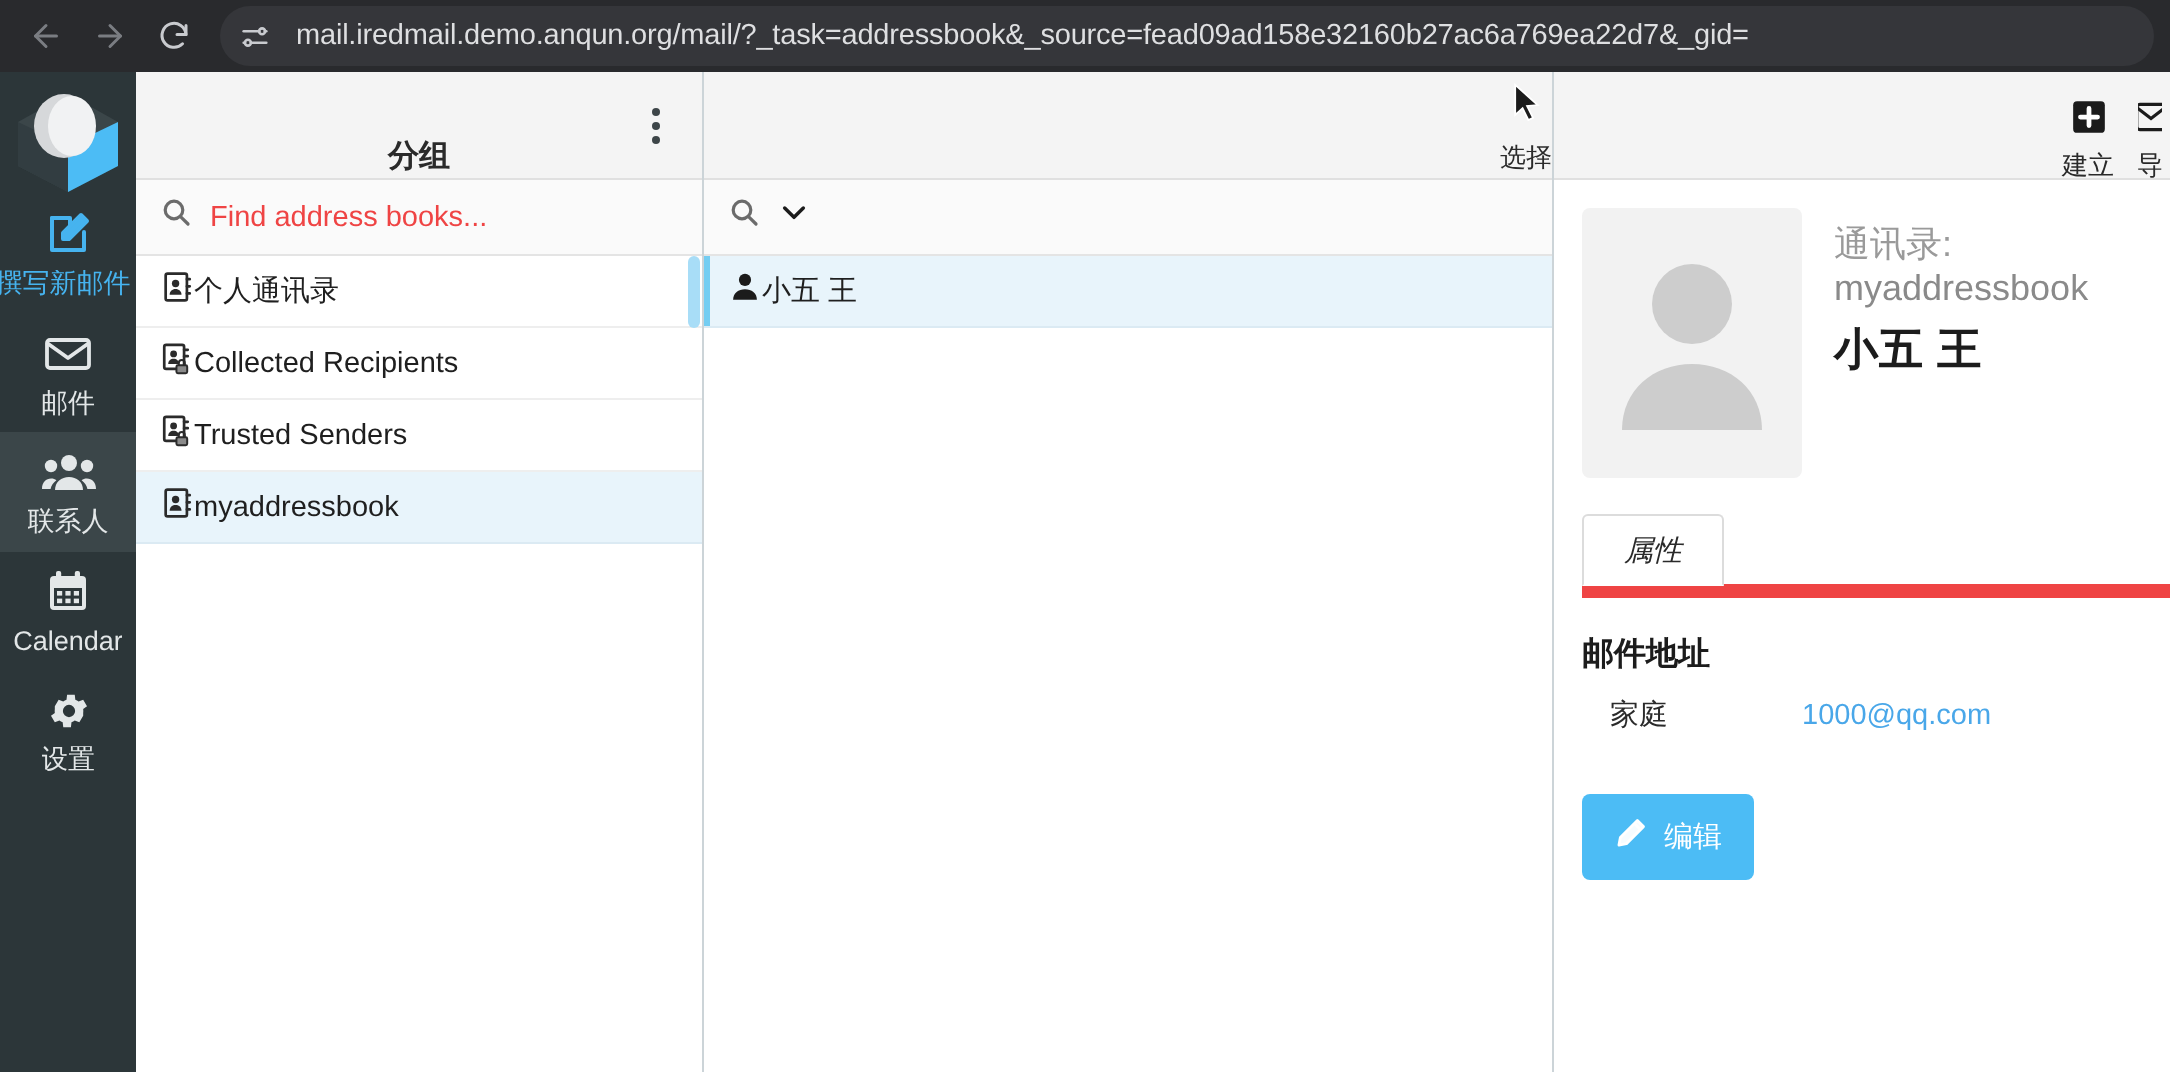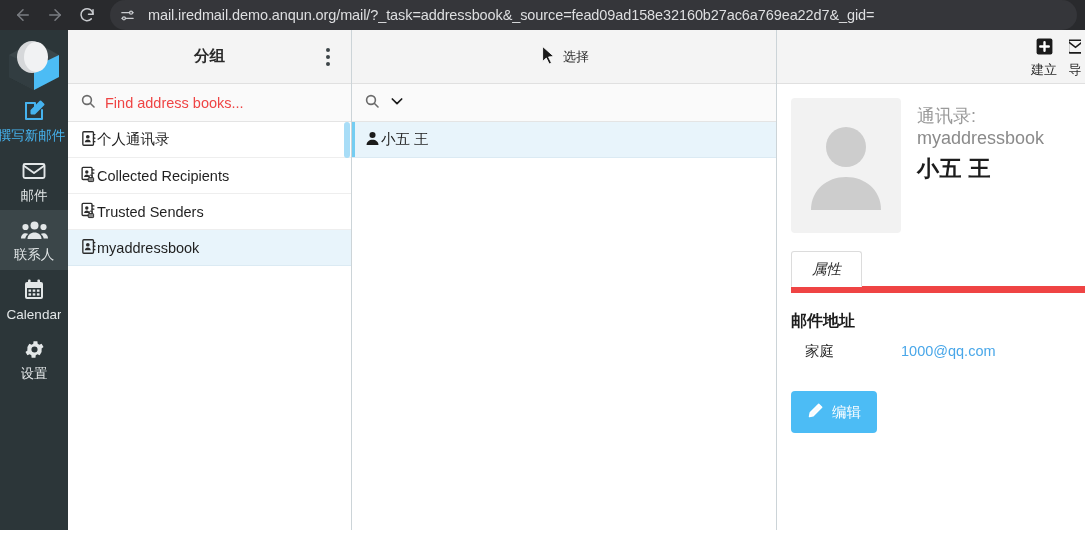--- a/index.html
+++ b/index.html
@@ -5,21 +5,21 @@
   * { box-sizing: border-box; margin: 0; padding: 0; }
   html, body {
     width: 1085px; height: 542px;
     overflow: hidden;
     font-family: "Liberation Sans", "DejaVu Sans", sans-serif;
     background: #fff;
   }
 
   
   #browser-chrome {
-    height: 30px;
+    height: 36px;
     background: #292a2d;
     display: flex;
     align-items: center;
     padding: 0 8px;
     gap: 2px;
   }
   .nav-btn {
     width: 30px; height: 30px;
     display: flex; align-items: center; justify-content: center;
     border-radius: 50%;
@@ -102,21 +102,21 @@
   #compose-task .tlabel { margin-left: -5px; }
 
   
   .panel { display: flex; flex-direction: column; height: 100%; background: #fff; }
   .panel-header {
     height: 54px;
     flex: 0 0 54px;
     background: #f4f4f4;
     border-bottom: 1px solid #e0e0e0;
     display: flex;
-    align-items: center;
+    align-items: flex-end;
     position: relative;
   }
   .panel-title {
     flex: 1 1 auto;
     text-align: center;
     font-size: 15.5px;
     font-weight: bold;
     color: #2a2a2a;
   }
   .header-menu-btn {
@@ -173,21 +173,21 @@
     border-radius: 3px;
   }
 
   
   #contacts-panel {
     width: 425px; flex: 0 0 425px;
     border-right: 1px solid #ccd4d8;
   }
   #contacts-panel .panel-header { flex-direction: column; justify-content: center; gap: 2px; }
   #select-mode-btn {
-    display: flex; align-items: center; gap: 6px;
+    display: flex; flex-direction: column; align-items: center; gap: 6px;
     color: #2a2a2a;
   }
   #select-mode-btn .slabel { font-size: 13px; color: #2a2a2a; line-height: 1; }
   .contact-row.selected::before {
     content: "";
     position: absolute;
     left: 0; top: 0; bottom: 0;
     width: 3px;
     background: #74cdf2;
   }

